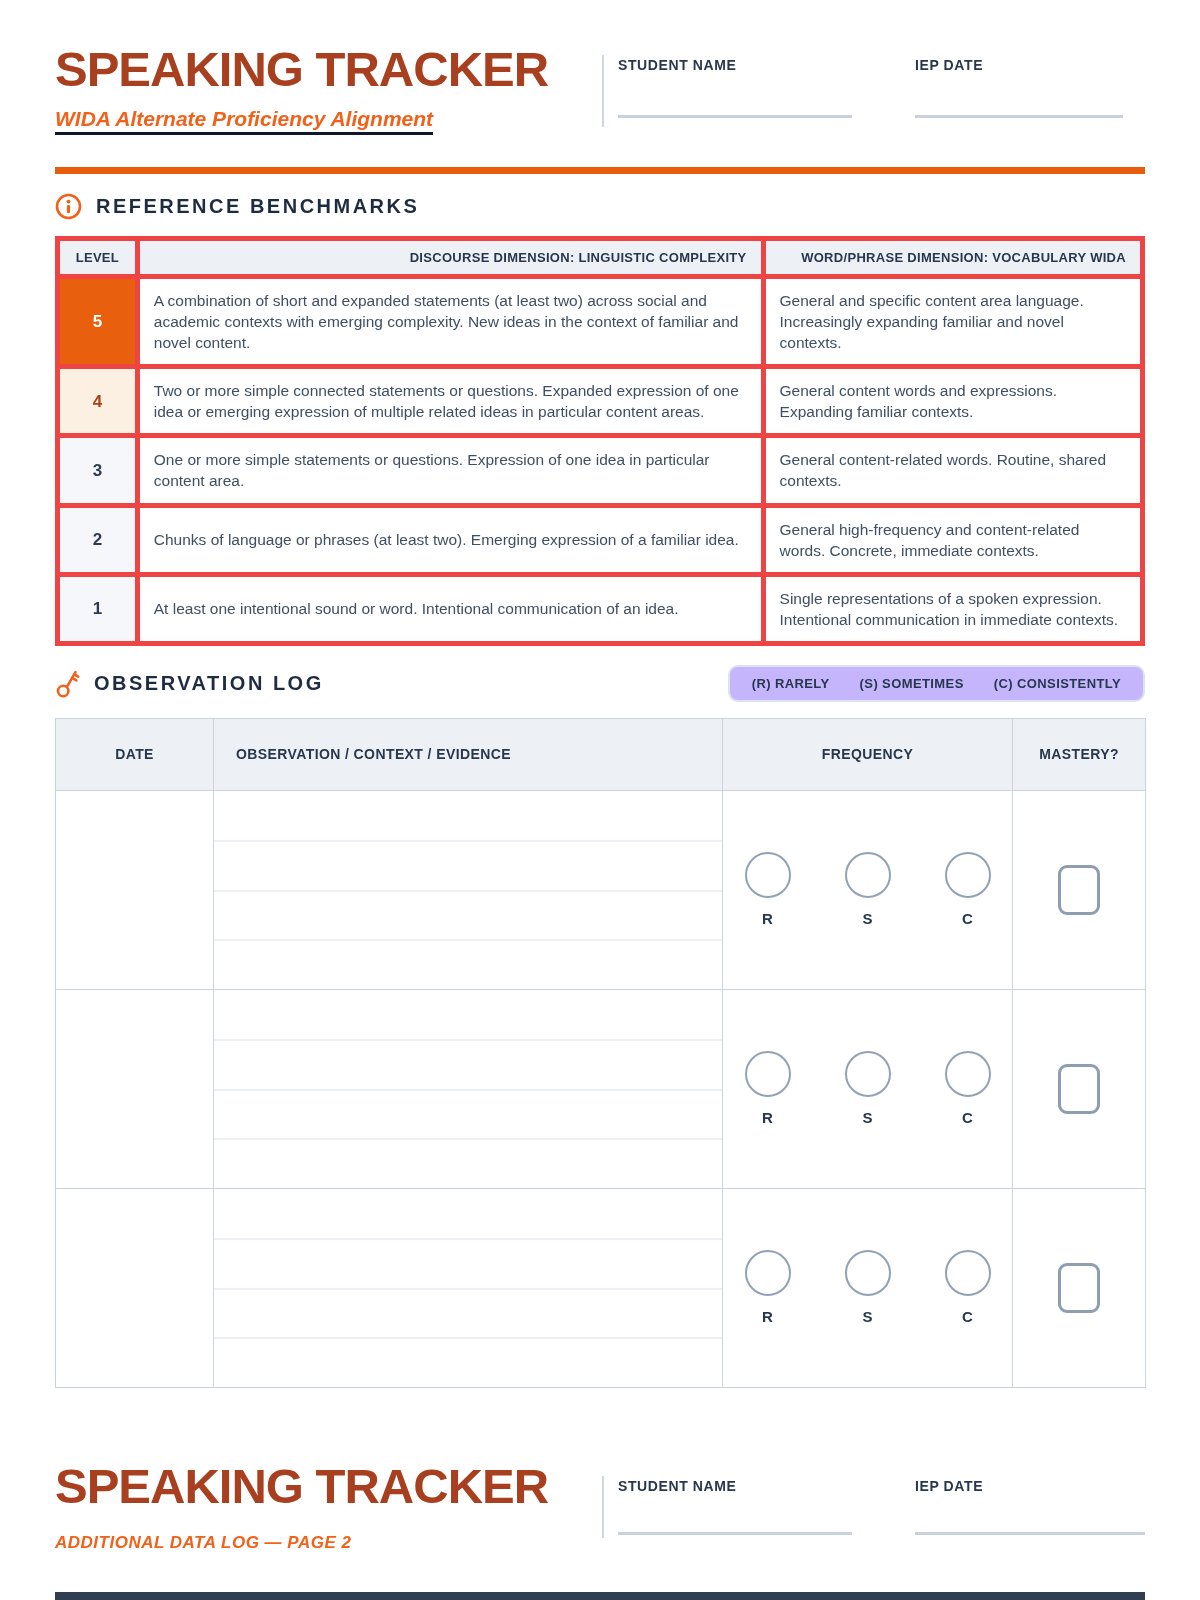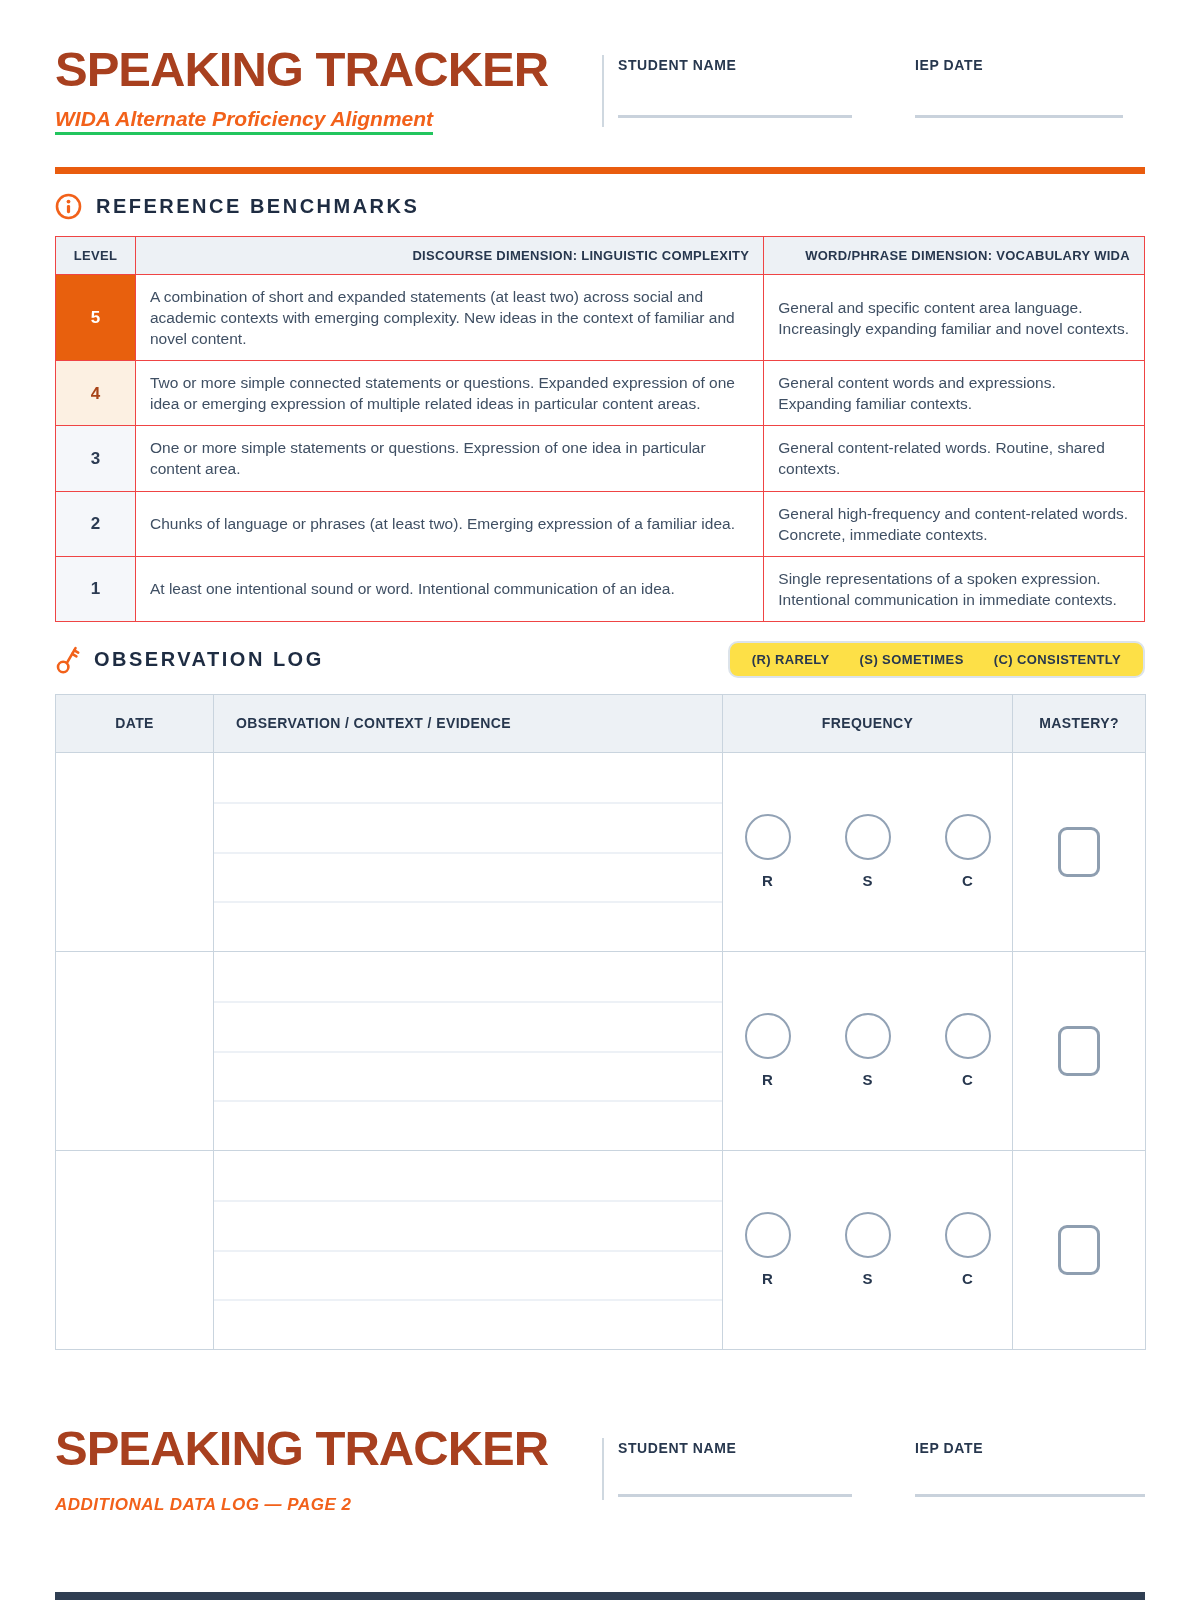--- a/index.html
+++ b/index.html
@@ -23,21 +23,21 @@
     line-height: 1.0;
     white-space: nowrap;
   }
   .doc-subtitle {
     display: inline-block;
     margin-top: 13px;
     font-size: 21px;
     font-style: italic;
     font-weight: 700;
     color: #f2611a;
-    border-bottom: 3px solid #22c55e;
+    border-bottom: 3px solid #0f172a;
     padding-bottom: 1px;
     white-space: nowrap;
   }
   .hdr-divider, .ftr-divider {
     position: absolute; left: 547px; top: 10px;
     width: 2px; height: 72px; background: #cfd8e0;
   }
   .field { position: absolute; top: 12px; }
   .field .f-label {
     font-size: 14px; font-weight: 800; letter-spacing: 0.6px; color: #27374e;
@@ -50,30 +50,30 @@
   .rule-orange { height: 7px; background: #e95c0e; margin-top: 26px; }
 
   
   .sec-head { display: flex; align-items: center; gap: 14px; margin-top: 19px; margin-bottom: 16px; }
   .sec-title { font-size: 20px; font-weight: 800; letter-spacing: 2.5px; color: #1e2c42; white-space: nowrap; }
   .sec-icon { flex: 0 0 auto; display: inline-flex; }
 
   .legend-box {
     margin-left: auto;
     display: flex; gap: 30px; align-items: center;
-    background: #fde047;
+    background: #c4b5fd;
     border: 2px solid #dce3ea;
     border-radius: 10px;
     padding: 9px 22px;
   }
   .legend-item { font-size: 13px; font-weight: 800; letter-spacing: 0.4px; color: #27374e; white-space: nowrap; }
 
   
   table { border-collapse: collapse; width: 1090px; }
-  .bench-table th, .bench-table td { border: 1px solid #ef4444; margin-left: 12px; }
+  .bench-table th, .bench-table td { border: 5px solid #ef4444; margin-left: 12px; }
   .bench-table th {
     background: #edf1f5;
     height: 38px;
     font-size: 13px; font-weight: 800; letter-spacing: 0.3px;
     color: #27374e; text-align: right; padding: 0 14px;
   }
   .bench-table th.c-level { width: 80px; text-align: center; padding: 0; }
   .bench-table th.c-disc  { width: 629px; }
   .bench-table th.c-vocab { width: 381px; }
   .bench-table td { font-size: 15.5px; color: #3f4f63; line-height: 1.36; padding: 11px 14px; vertical-align: middle; }
@@ -81,21 +81,21 @@
     text-align: center; font-weight: 800; font-size: 17px;
     background: #f5f7fa; color: #2b3b52; padding: 0;
   }
   .bench-table tr.lv5 td.level { background: #e8600d; color: #ffffff; }
   .bench-table tr.lv4 td.level { background: #fcf0e2; color: #a84318; }
 
   
   .obs-table { table-layout: fixed; margin-top: 2px; }
   .obs-table th, .obs-table td { border: 1px solid #c9d4de; }
   .obs-table th {
-    background: #edf1f5; height: 58px;
+    background: #edf1f5; height: 72px;
     font-size: 14px; font-weight: 800; letter-spacing: 0.4px; color: #27374e;
   }
   .obs-table th.c-date { width: 158px; }
   .obs-table th.c-obs  { width: 509px; text-align: left; padding-left: 22px; }
   .obs-table th.c-freq { width: 290px; }
   .obs-table th.c-mast { width: 133px; }
   .obs-table td { height: 198px; padding: 0; vertical-align: middle; }
 
   .write-lines { display: grid; grid-template-rows: repeat(4, 1fr); height: 198px; }
   .write-lines .strip { border-top: 2px solid #edf1f6; }

